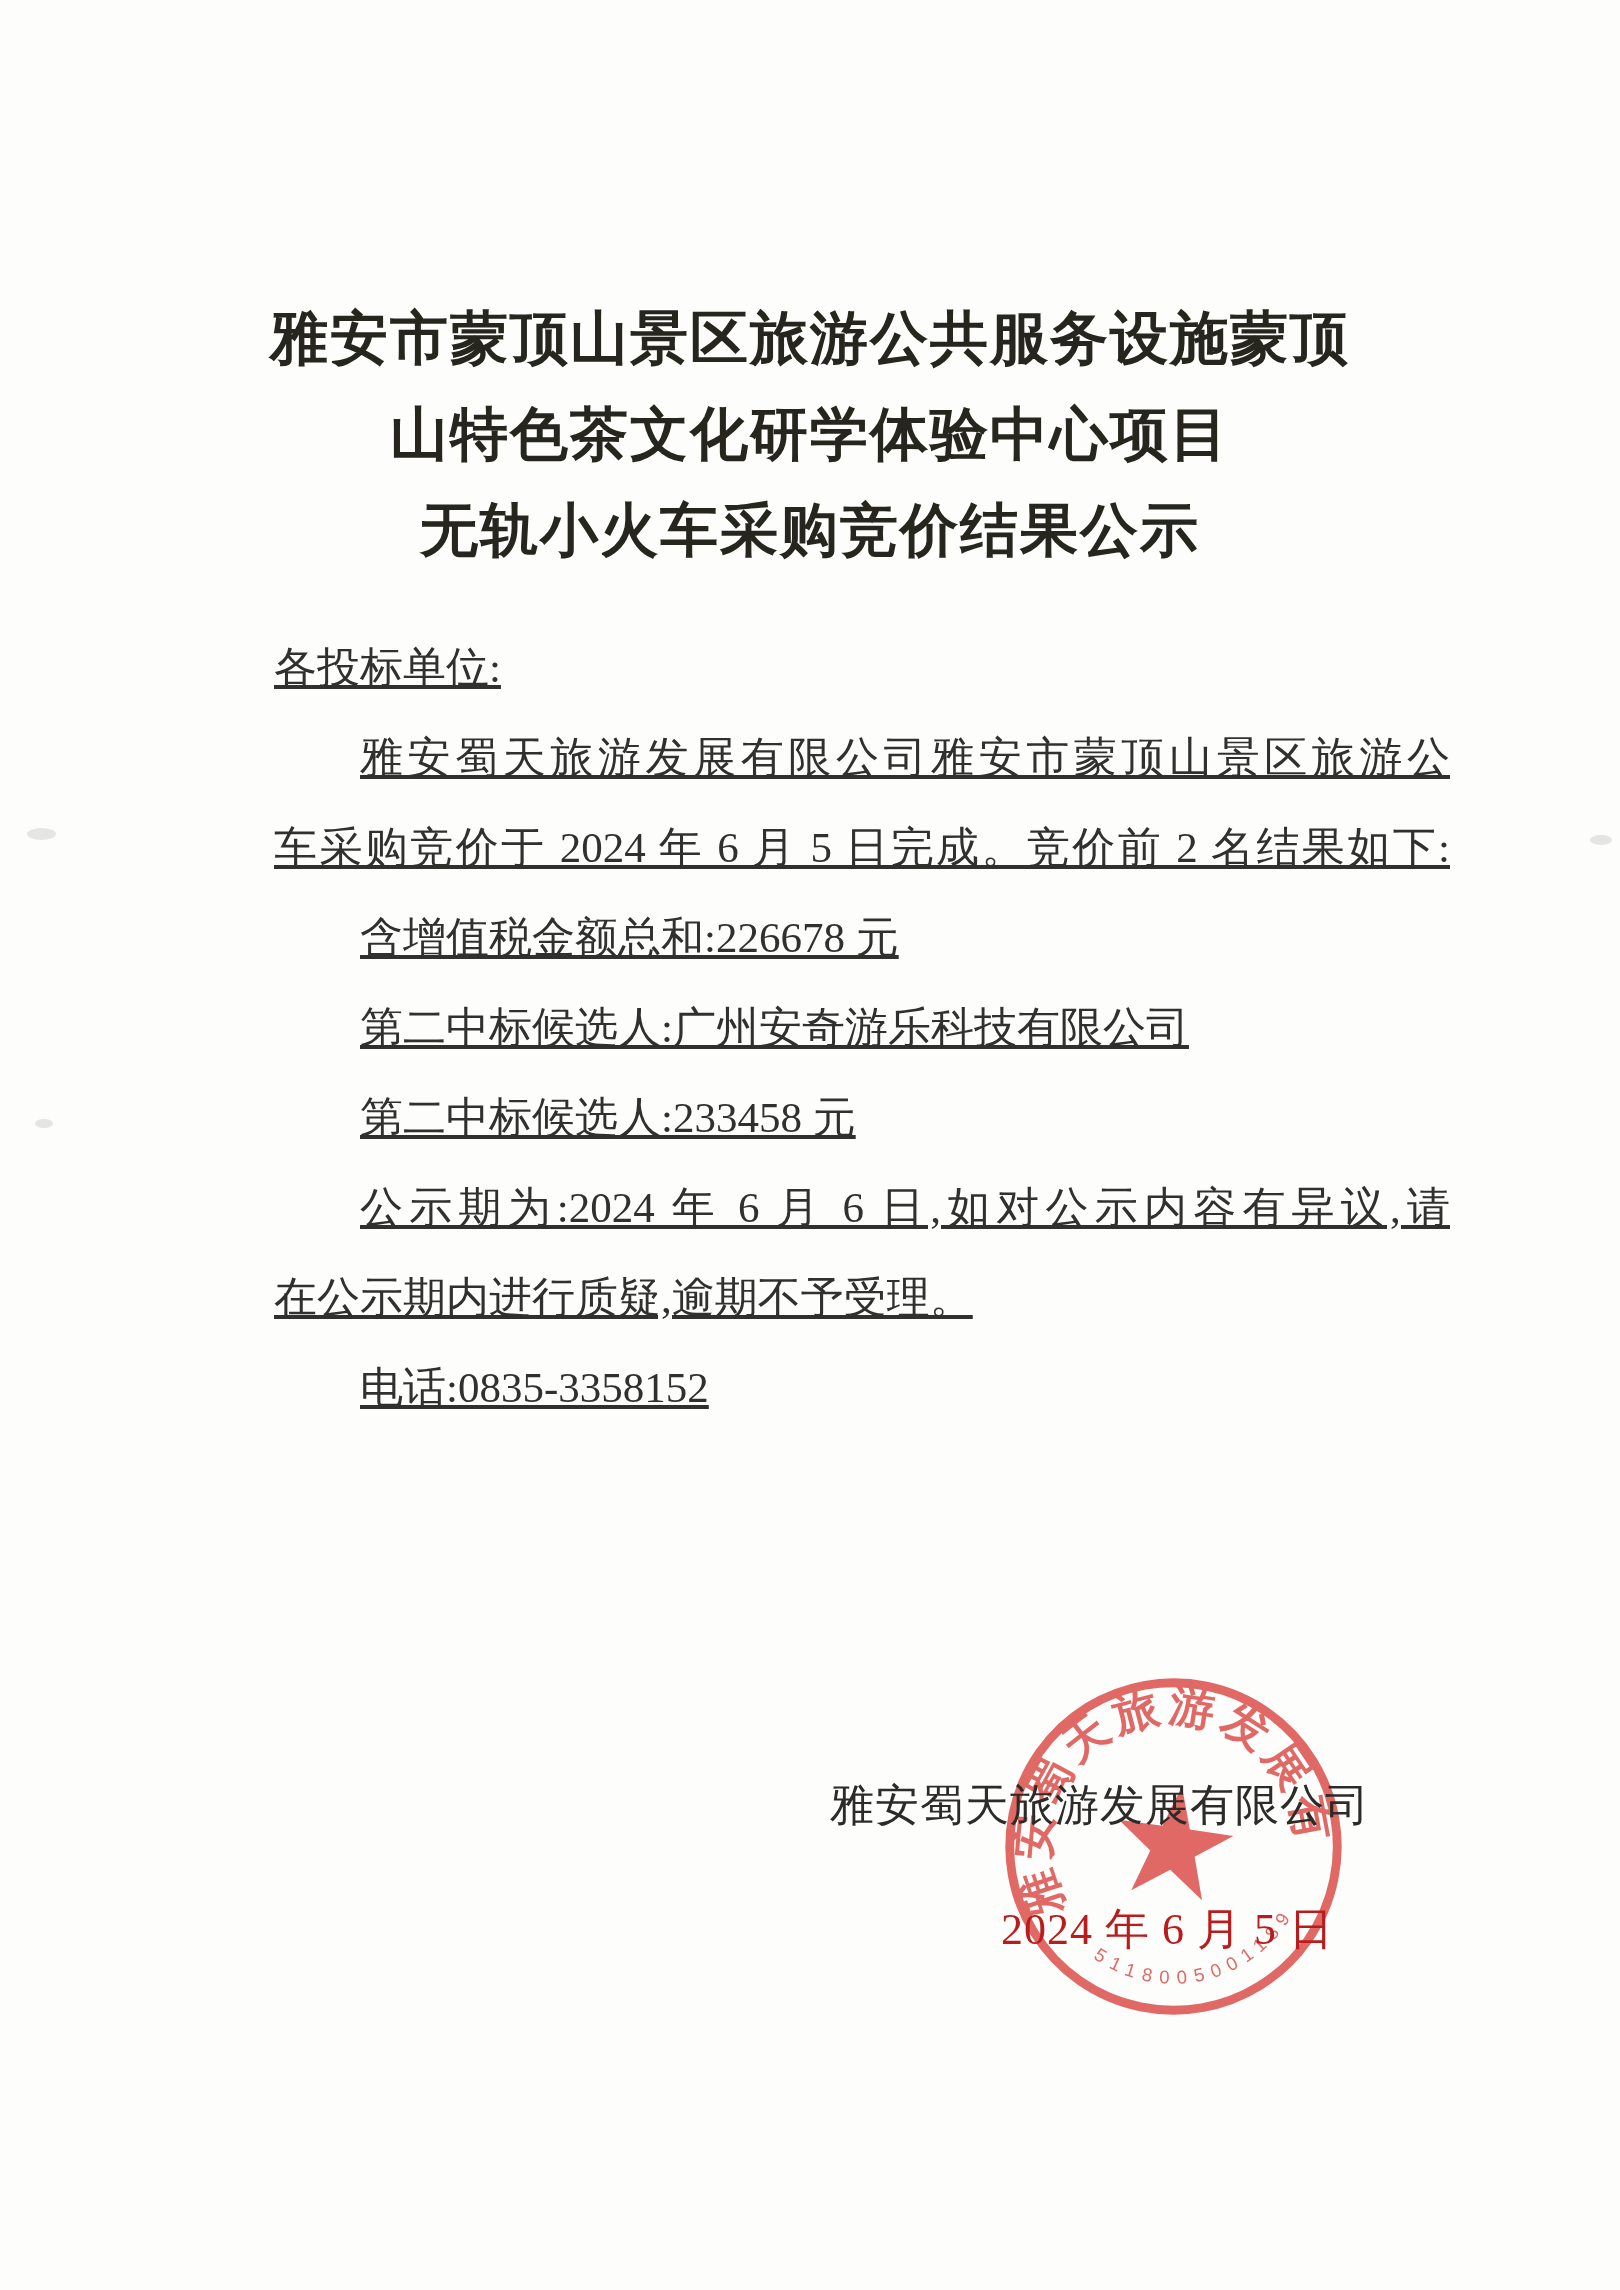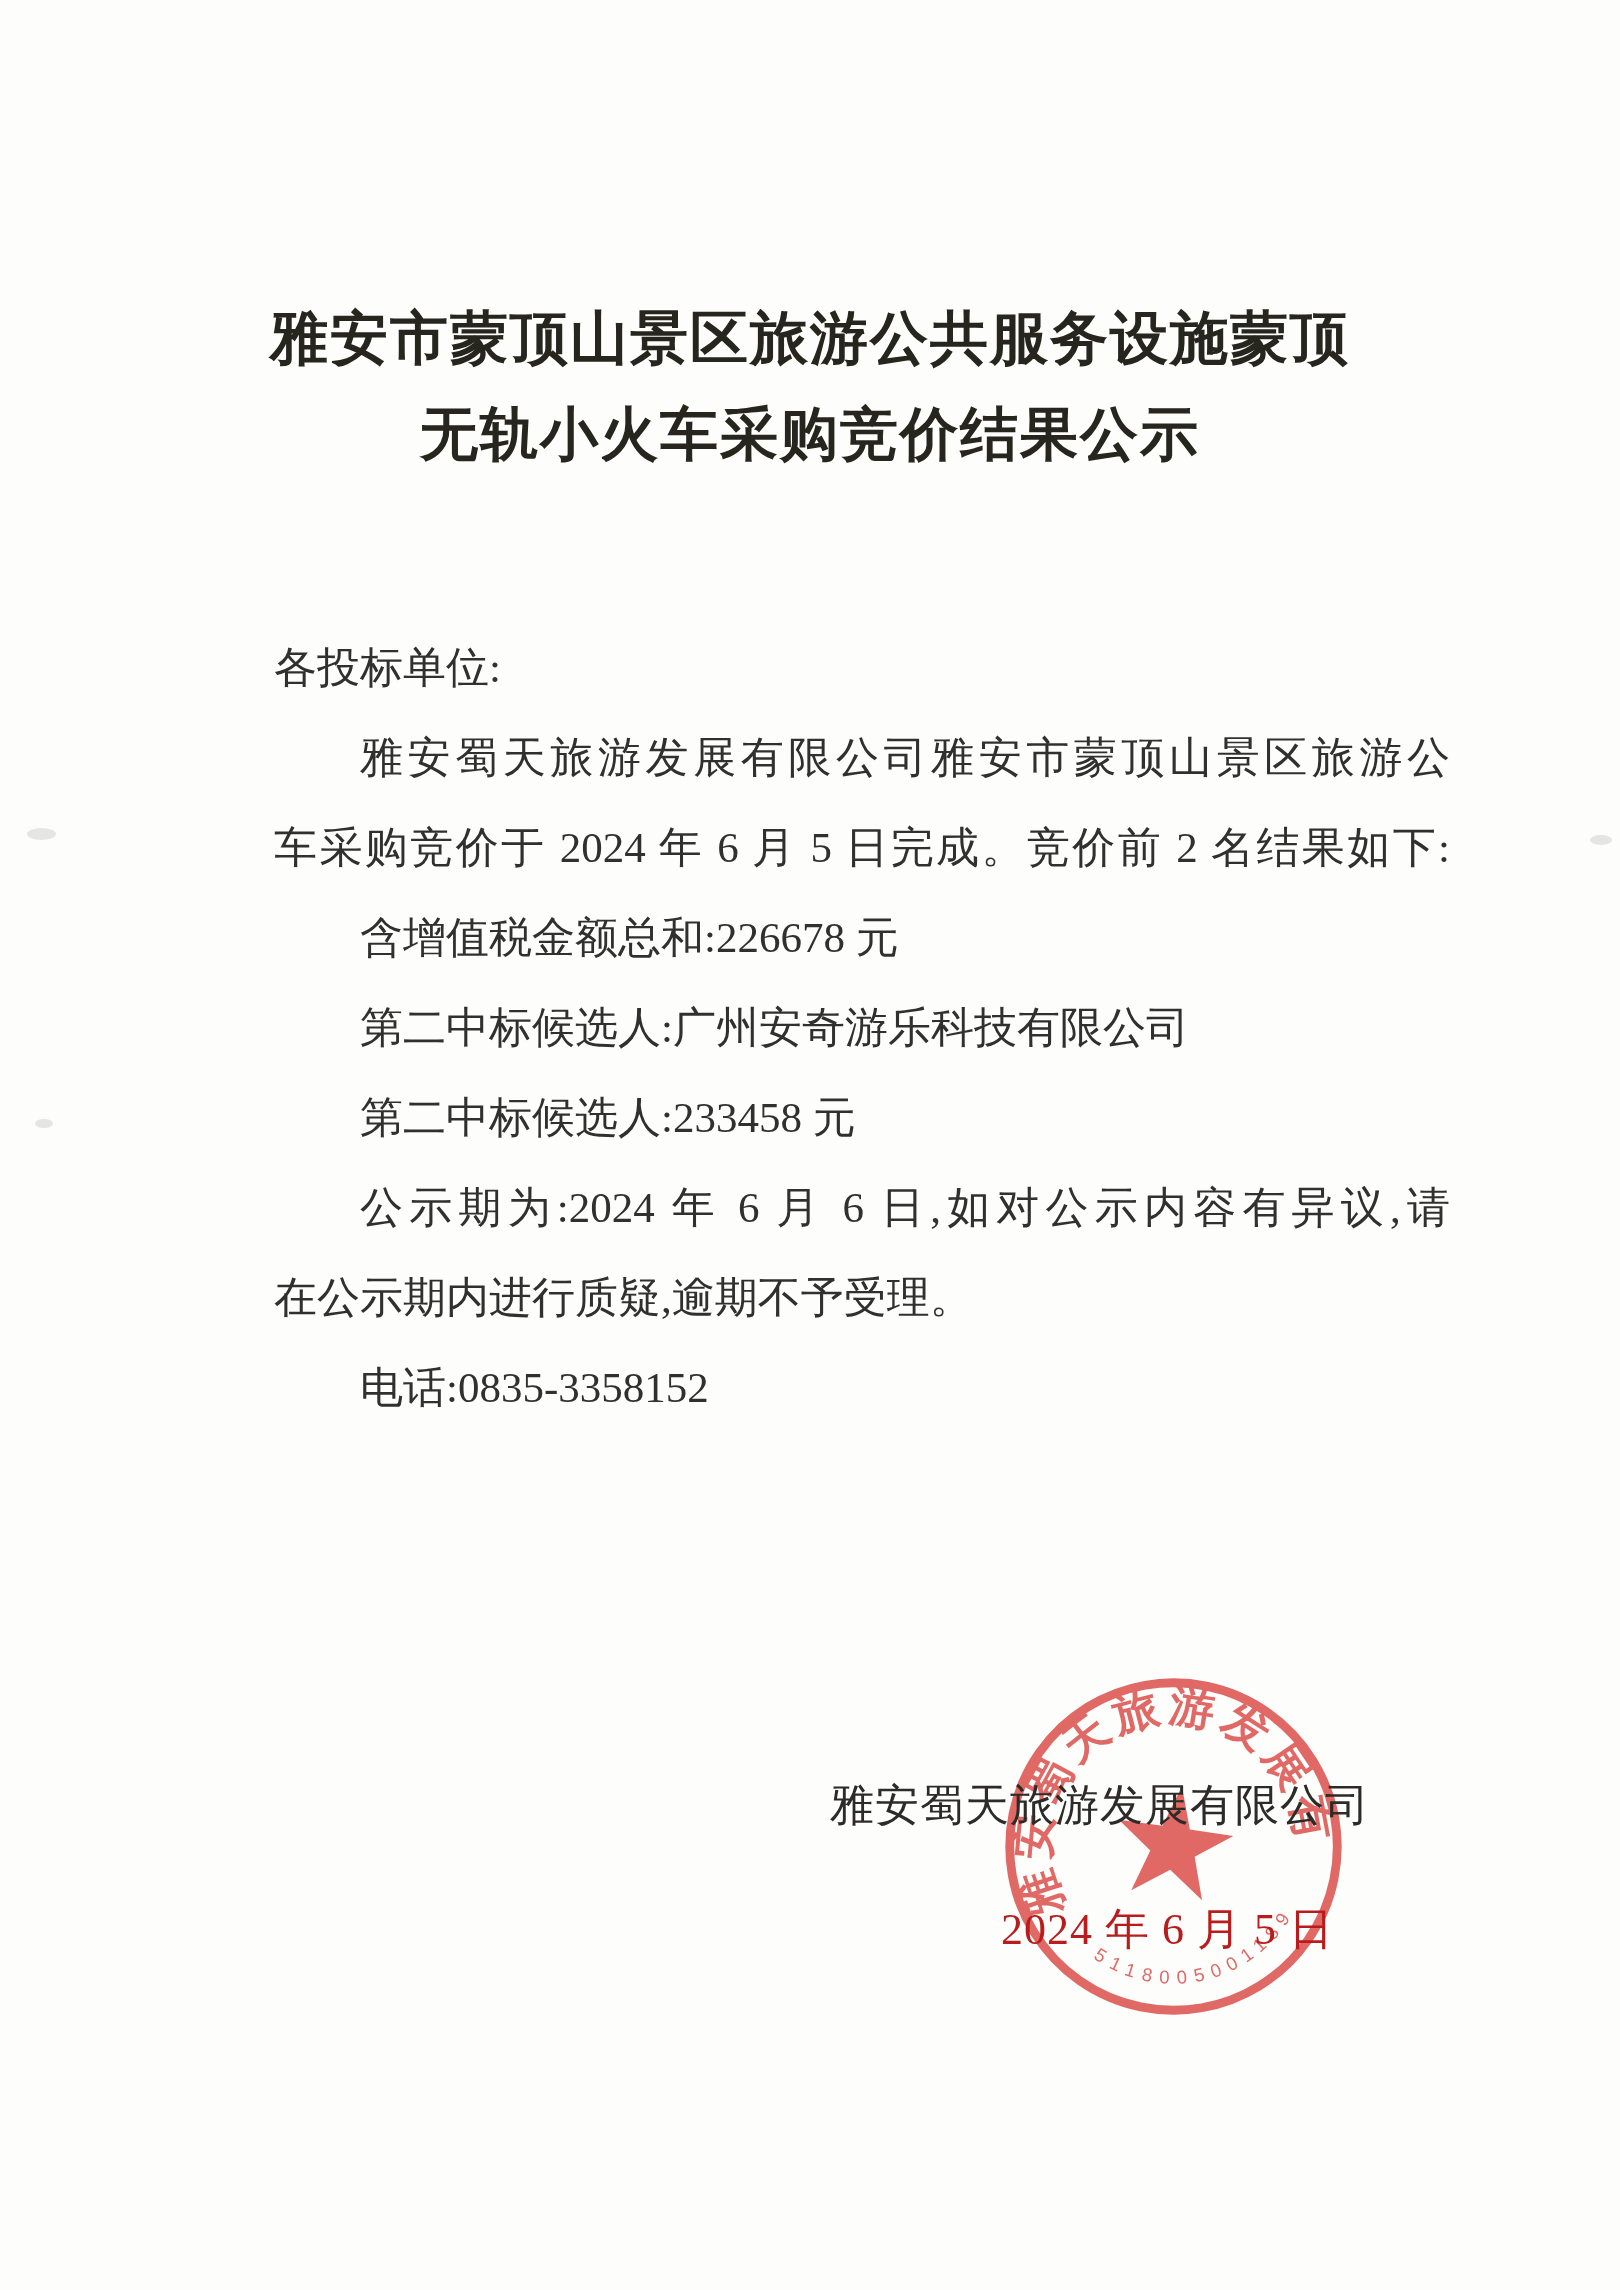--- a/index.html
+++ b/index.html
@@ -30,20 +30,21 @@
   .body-block{
     position:absolute;
     left:274px;top:623px;width:1176px;
   }
   .bline{
     font-size:43px;
     line-height:90px;
     height:90px;
     color:#30302c;
     white-space:nowrap;
+    text-decoration:underline;
   }
   .bline.indent{ padding-left:86px; }
   .bline.fill{
     white-space:normal;
     text-align:justify;
     text-align-last:justify;
   }
   
   .sig-company{
     position:absolute;
@@ -86,20 +87,21 @@
   .speck.s2{left:1590px;top:835px;width:21.6px;height:9.8px;}
   .speck.s3{left:35px;top:1119px;width:17.6px;height:8.8px;}
 </style>
 </head>
 <body>
 
 <div class="page">
 
   <div class="title-block">
     <div class="title-line">雅安市蒙顶山景区旅游公共服务设施蒙顶</div>
+    <div class="title-line">山特色茶文化研学体验中心项目</div>
     <div class="title-line">无轨小火车采购竞价结果公示</div>
   </div>
 
   <div class="body-block">
     <div class="bline">各投标单位:</div>
     <div class="bline indent fill">雅安蜀天旅游发展有限公司雅安市蒙顶山景区旅游公</div>
     <div class="bline fill">车采购竞价于 2024 年 6 月 5 日完成。竞价前 2 名结果如下:</div>
     <div class="bline indent">含增值税金额总和:226678 元</div>
     <div class="bline indent">第二中标候选人:广州安奇游乐科技有限公司</div>
     <div class="bline indent">第二中标候选人:233458 元</div>

